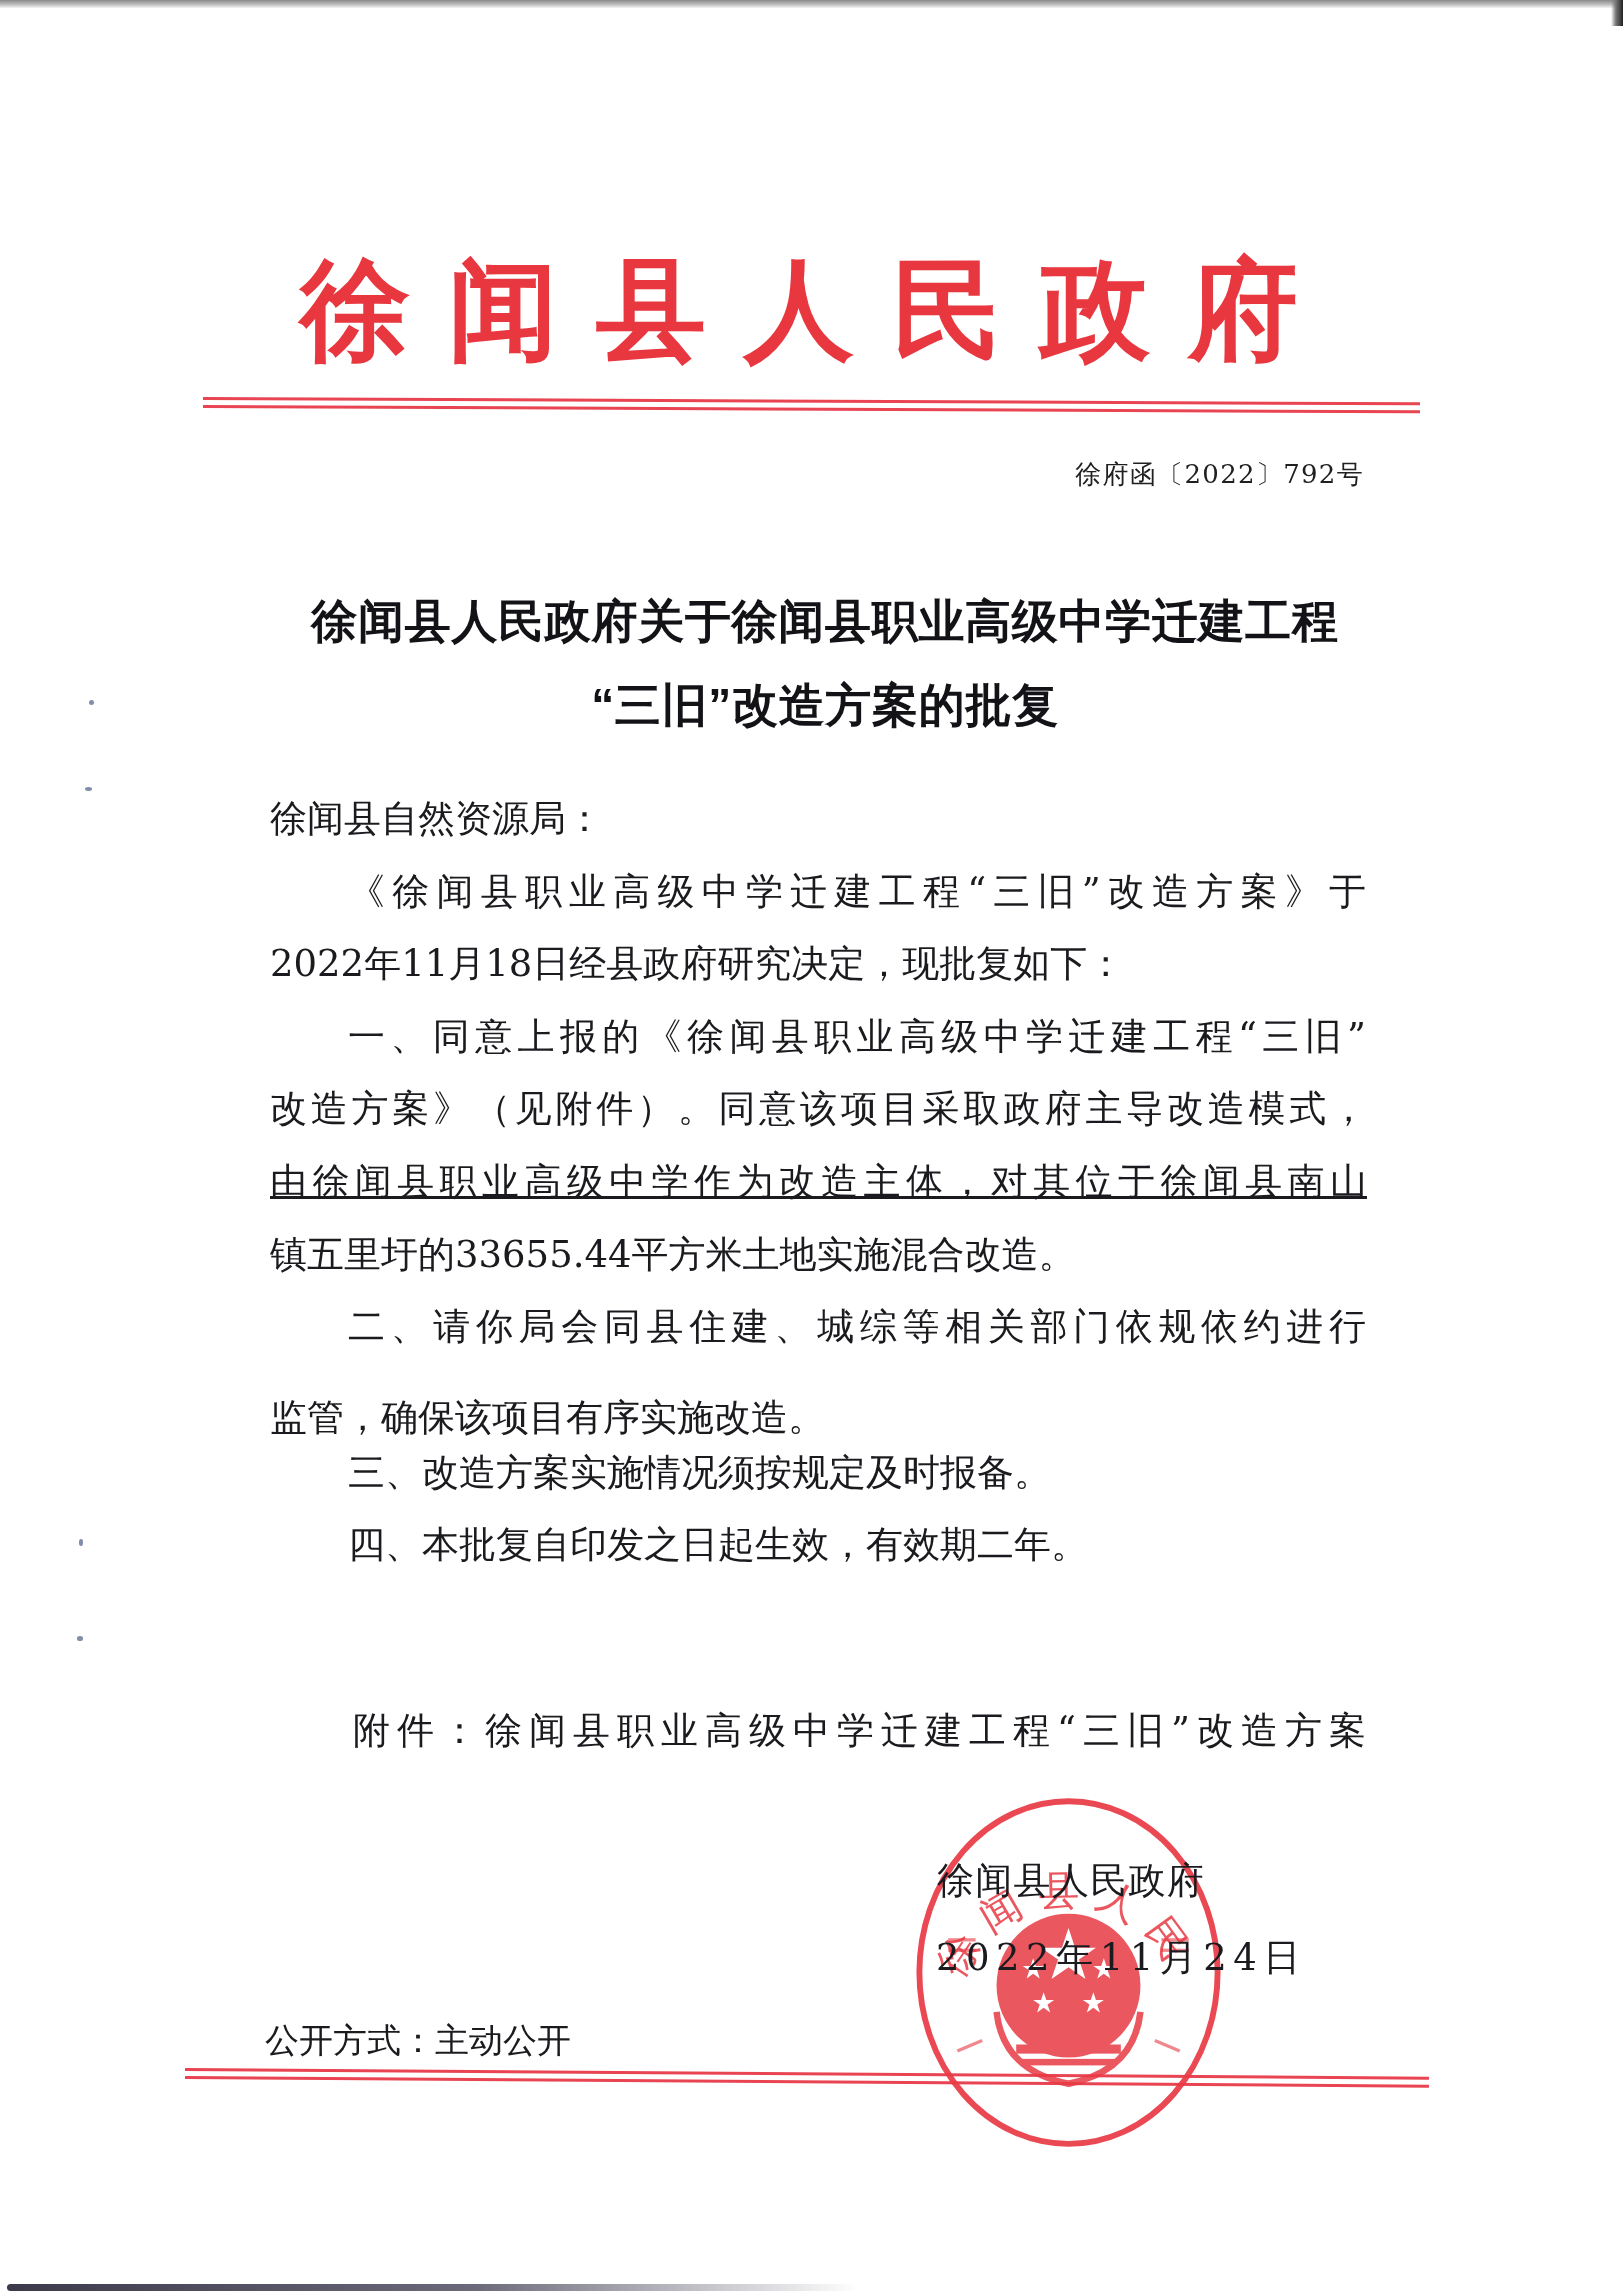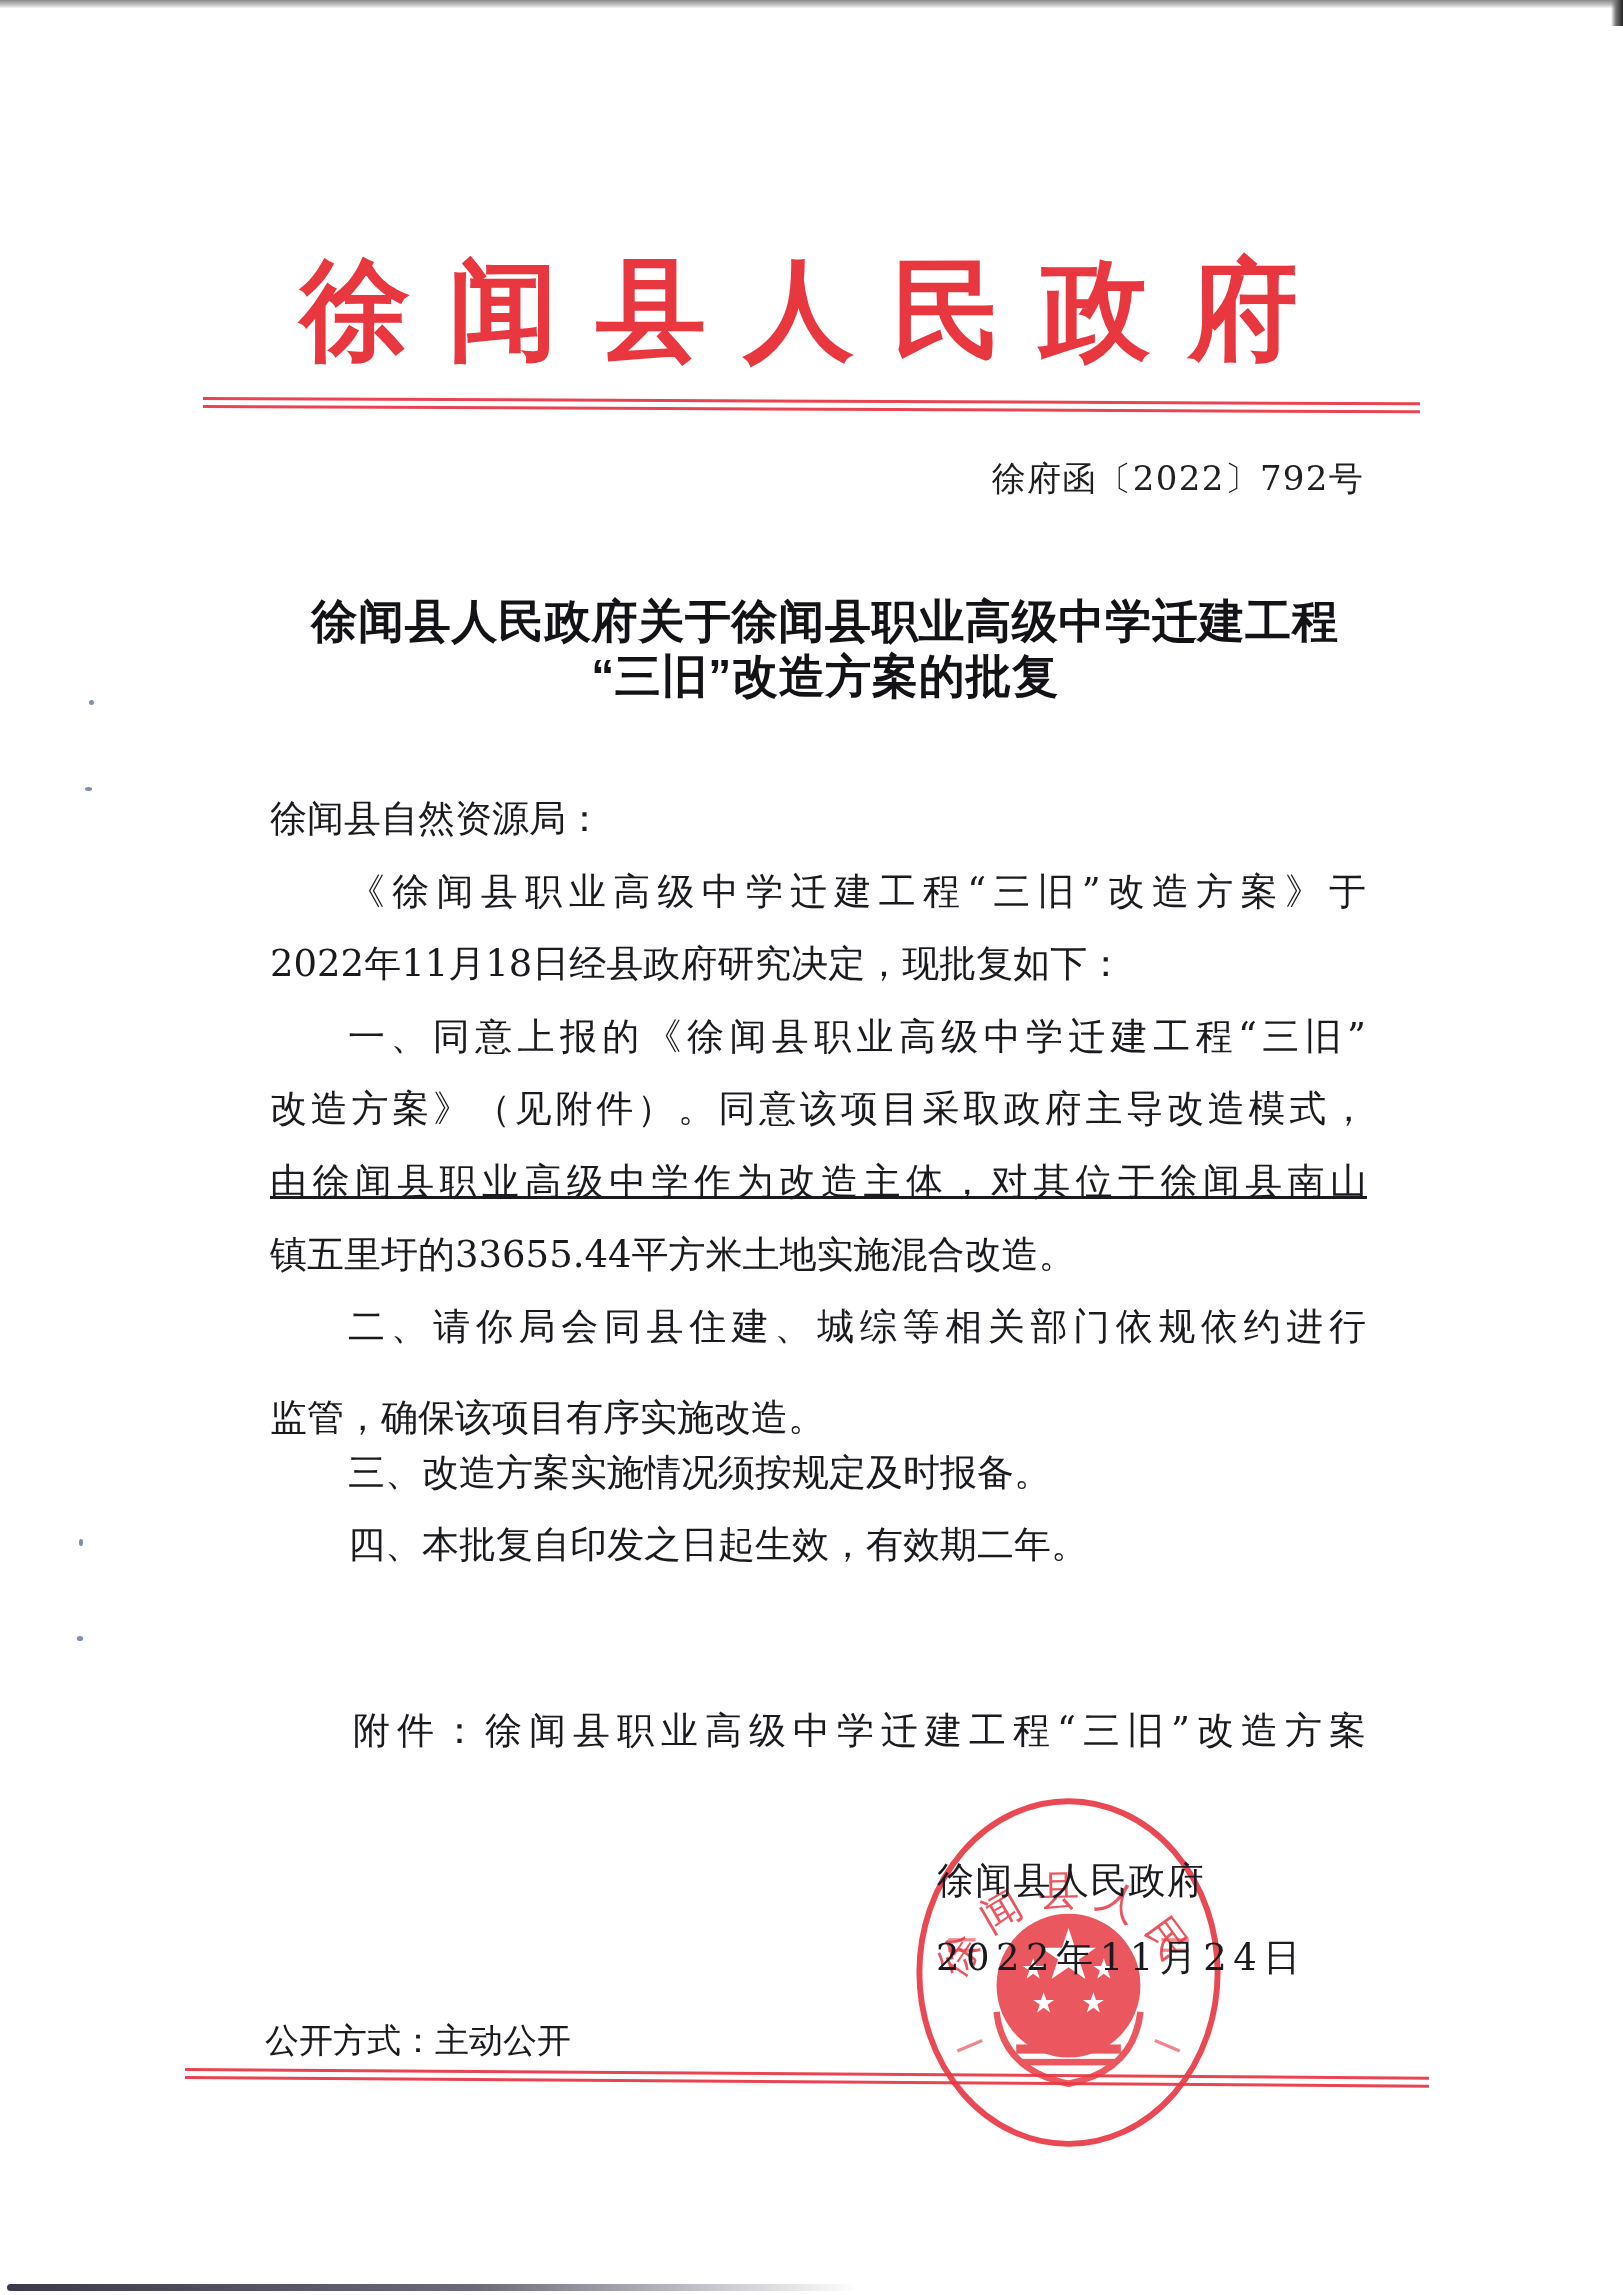--- a/index.html
+++ b/index.html
@@ -57,21 +57,21 @@
     .red-rule {
       position: absolute;
       height: 3.3px;
       background: #e84451;
     }
 
     .doc-number {
       position: absolute;
       top: 461px;
       right: 259px;
-      font-size: 34px;
+      font-size: 26px;
       line-height: 1;
       color: #202020;
       letter-spacing: 1.3px;
     }
 
     .doc-heading {
       position: absolute;
       left: 275px;
       width: 1100px;
       text-align: center;
@@ -140,21 +140,21 @@
 <div class="scan-speck" style="left:79px;top:1539px;width:3.9px;height:6.5px;"></div>
 <div class="scan-speck" style="left:77px;top:1636px;width:5.9px;height:4.6px;"></div>
 
 <div class="red-title">徐闻县人民政府</div>
 <div class="red-rule" style="left:203px;top:397px;width:1217px;transform:rotate(0.25deg);transform-origin:left center;"></div>
 <div class="red-rule" style="left:203px;top:405px;width:1217px;transform:rotate(0.25deg);transform-origin:left center;"></div>
 
 <div class="doc-number">徐府函〔2022〕792号</div>
 
 <div class="doc-heading" style="top:598px;">徐闻县人民政府关于徐闻县职业高级中学迁建工程</div>
-<div class="doc-heading" style="top:653px;">“三旧”改造方案的批复</div>
+<div class="doc-heading" style="top:682px;">“三旧”改造方案的批复</div>
 
 <div class="body-line short" style="top:800px;">徐闻县自然资源局：</div>
 
 <div class="body-line indent" style="top:873px;">《徐闻县职业高级中学迁建工程“三旧”改造方案》于</div>
 <div class="body-line short" style="top:945px;">2022年11月18日经县政府研究决定，现批复如下：</div>
 
 <div class="body-line indent" style="top:1018px;">一、同意上报的《徐闻县职业高级中学迁建工程“三旧”</div>
 <div class="body-line" style="top:1090px;">改造方案》（见附件）。同意该项目采取政府主导改造模式，</div>
 <div class="body-line" style="top:1163px;text-decoration:underline;">由徐闻县职业高级中学作为改造主体，对其位于徐闻县南山</div>
 <div class="body-line short" style="top:1236px;">镇五里圩的33655.44平方米土地实施混合改造。</div>

